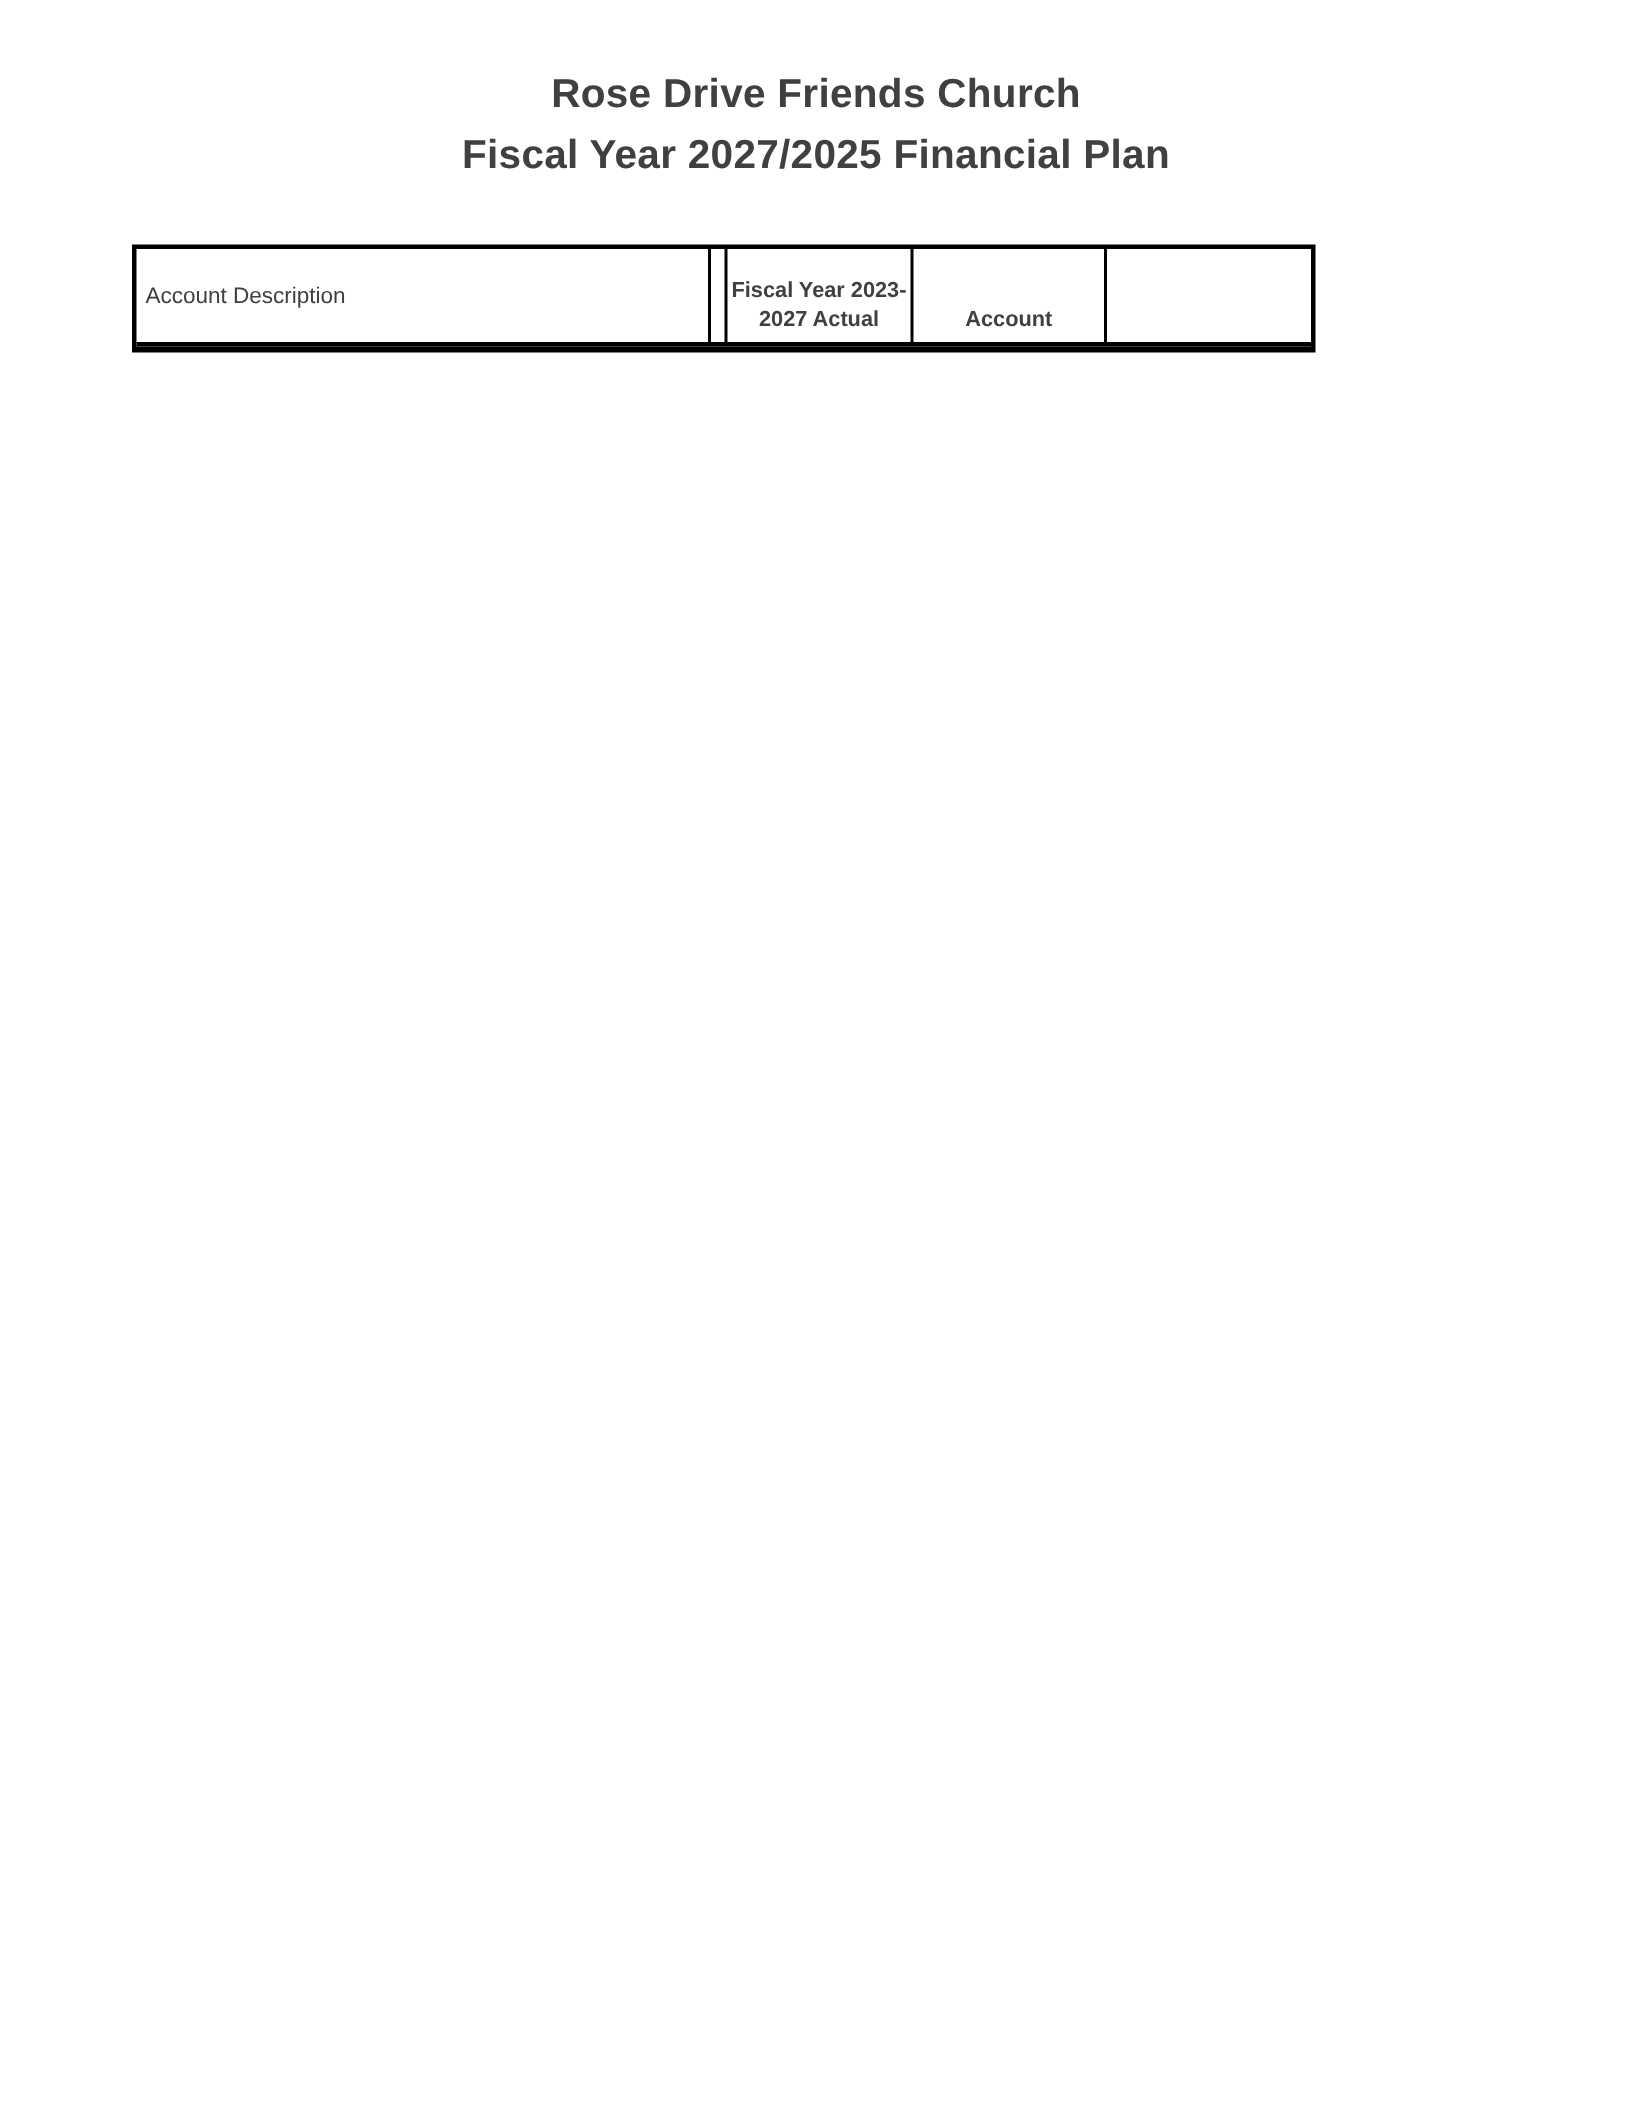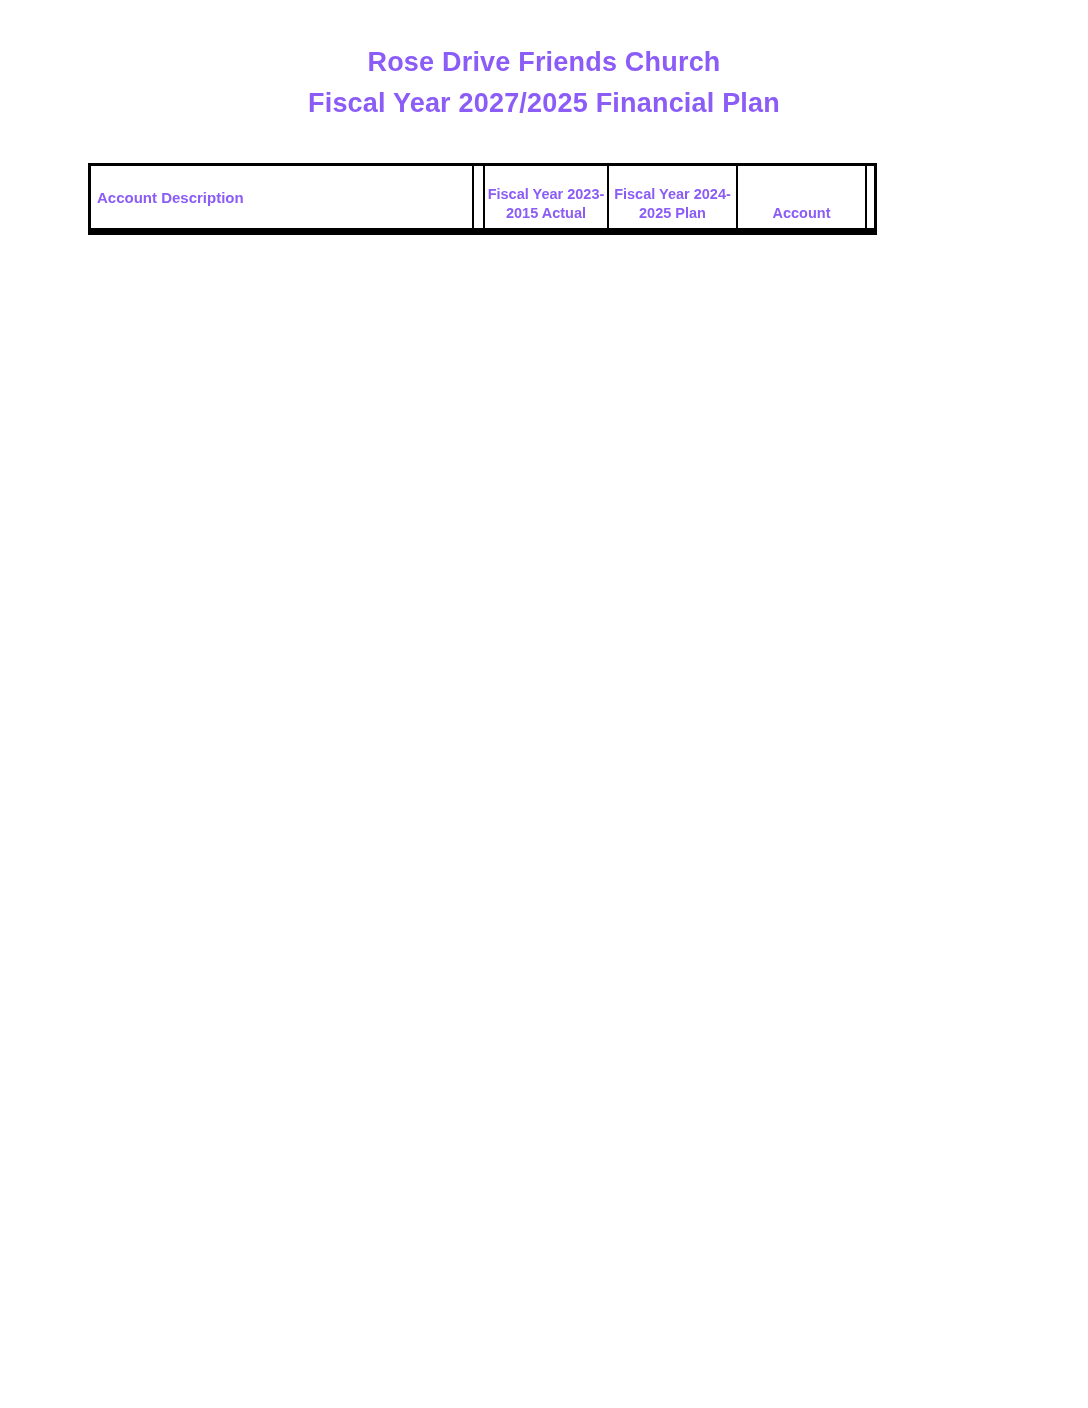--- a/index.html
+++ b/index.html
@@ -1,20 +1,20 @@
 <!DOCTYPE html>
 <html style="--neg-red: #ff0000;"><head>
 <meta charset="utf-8">
 <style>
   html,body{margin:0;padding:0;background:#ffffff;}
   .page{
     position:relative;
     width:1088px;height:1408px;
     background:#ffffff;
-    color:#8b5cf6;
+    color:#404040;
     font-family:"Liberation Sans", sans-serif;
     overflow:hidden;
   }
   .doc-title{
     position:absolute;top:42px;left:0;width:100%;
     text-align:center;font-weight:bold;font-size:27px;line-height:41px;
     letter-spacing:0.2px;
   }
   .ftable{
     position:absolute;left:88px;top:163px;width:789px;
@@ -27,21 +27,21 @@
     grid-template-columns:383px 11px 124px 129px 129px 1fr;
     height:26px;
   }
   .trow.header{height:62px;border-bottom:3px solid #000;}
   .cell{position:relative;box-sizing:border-box;overflow:visible;white-space:nowrap;}
   .desc,.g1,.c1,.c2,.c3{border-right:2px solid #000;}
   .g2{border-right:none;}
   
   .hdrL{
     display:flex;align-items:center;padding-left:6px;
-    font-weight:bold;font-size:15px;
+    font-weight:normal;font-size:15px;
   }
   .hdr{
     display:flex;flex-direction:column;justify-content:flex-end;align-items:center;
     text-align:center;font-weight:bold;font-size:14.5px;line-height:19px;
     padding-bottom:5px;
   }
   
   .desc{display:flex;align-items:center;font-size:15px;}
 </style>
 </head>
@@ -55,25 +55,21 @@
   </div>
 
   <div class="ftable">
     <div class="trow header">
       <div class="cell desc hdrL">
         <span>Account Description</span>
       </div>
       <div class="cell g1"></div>
       <div class="cell c1 hdr">
         <span>Fiscal Year 2023-</span>
-        <span>2015 Actual</span>
-      </div>
-      <div class="cell c2 hdr">
-        <span>Fiscal Year 2024-</span>
-        <span>2025 Plan</span>
+        <span>2027 Actual</span>
       </div>
       <div class="cell c3 hdr">
         <span>Account</span>
       </div>
       <div class="cell g2"></div>
     </div>
     <div id="tbody"></div>
   </div>
 
 </div>

